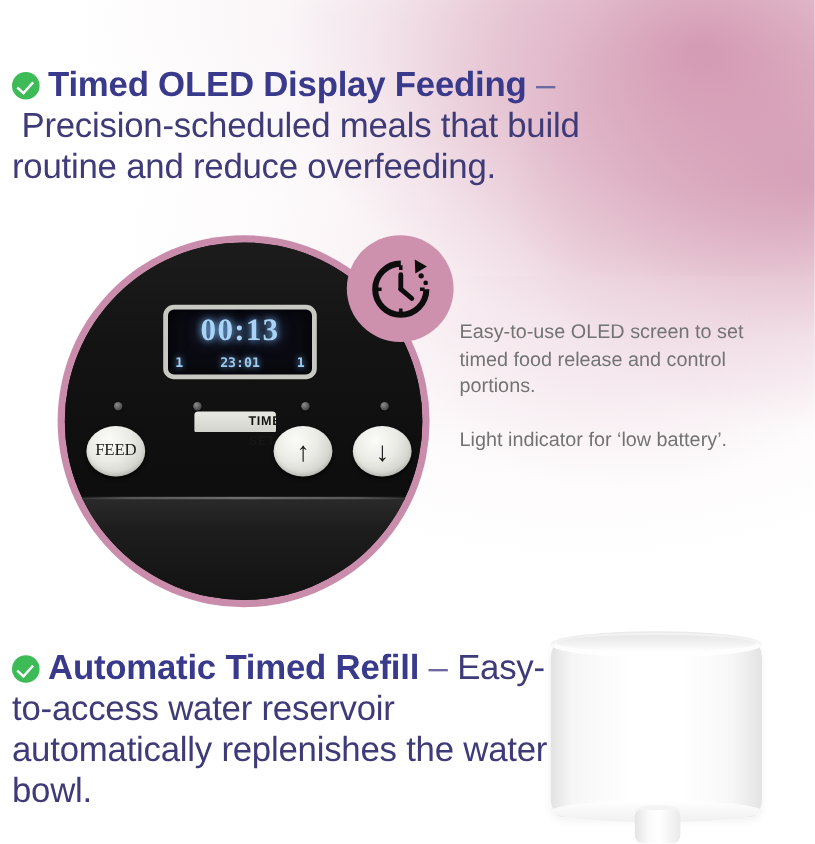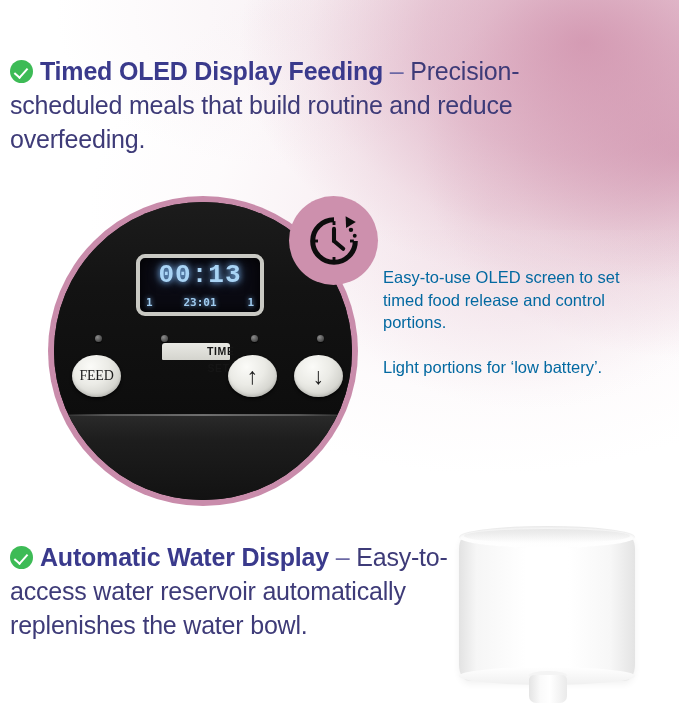--- a/index.html
+++ b/index.html
@@ -33,21 +33,21 @@
     position: absolute;
     left: 300px; top: 230px; width: 379px; height: 260px;
     background: radial-gradient(ellipse 260px 170px at 60% 20%, rgba(236,214,224,0.40) 0%, rgba(255,255,255,0) 75%);
     pointer-events: none;
   }
 
   
   .feature-block { position: absolute; }
 
   .headline {
-    font-size: 25px;
+    font-size: 29px;
     line-height: 34px;
     color: #3c3b7e;
     letter-spacing: -0.2px;
   }
   .headline .kicker {
     font-weight: bold;
     color: #3a3a8c;
   }
   .headline .dash { color: #6b68a4; font-weight: normal; }
   .headline .body { color: #3e3b78; font-weight: normal; }
@@ -70,21 +70,21 @@
     border: solid #ffffff;
     border-width: 0 2.6px 2.6px 0;
     transform: rotate(42deg);
   }
 
   
   #notes-column {
     position: absolute;
     left: 383px; top: 266px;
     width: 250px;
-    color: #0369a1;
+    color: #737373;
     font-size: 16.5px;
     line-height: 22.5px;
   }
   #notes-column p { margin-bottom: 22px; }
   #notes-column p:last-child { margin-bottom: 0; }
 
   
   #feeder-photo {
     position: absolute;
     left: 48px; top: 196px;
@@ -129,21 +129,21 @@
     border-radius: 9px;
     background: #0a0a12;
     border: 4px solid #c9c9c3;
     box-shadow: inset 0 0 14px rgba(0,0,0,0.9);
     overflow: hidden;
   }
   #oled-main {
     position: absolute;
     left: 0; right: 0; top: 2px;
     text-align: center;
-    font-family: Liberation Mono, monospace;
+    font-family: Liberation Serif, serif;
     font-size: 26px;
     font-weight: bold;
     letter-spacing: 1px;
     color: #a9d4f5;
     text-shadow: 0 0 6px rgba(130,190,250,0.95), 0 0 12px rgba(110,170,240,0.6);
   }
   #oled-sub {
     position: absolute;
     left: 6px; right: 6px; bottom: 3px;
     display: flex;
@@ -331,26 +331,26 @@
     <line x1="32" y1="32" x2="41.5" y2="40" stroke="#0d0d0d" stroke-width="4.2" stroke-linecap="round"></line>
     <line x1="32" y1="11.5" x2="32" y2="15.5" stroke="#0d0d0d" stroke-width="3"></line>
     <line x1="32" y1="48.5" x2="32" y2="52.5" stroke="#0d0d0d" stroke-width="3"></line>
     <line x1="11.5" y1="32" x2="15.5" y2="32" stroke="#0d0d0d" stroke-width="3"></line>
     <line x1="48.5" y1="32" x2="52.5" y2="32" stroke="#0d0d0d" stroke-width="3"></line>
   </svg>
 </div>
 
 <div id="notes-column">
   <p>Easy-to-use OLED screen to set timed food release and control portions.</p>
-  <p>Light portions for ‘low battery’.</p>
+  <p>Light indicator for ‘low battery’.</p>
 </div>
 
 <div class="feature-block" style="left:10px; top:540px; width:455px;">
   <div class="headline">
-    <span class="check-badge"></span><span class="kicker">Automatic Water Display</span><span class="dash">&nbsp;</span><span class="dash">–</span><span class="body">&nbsp;</span><span class="body">Easy-to-access water reservoir automatically replenishes the water bowl.</span>
+    <span class="check-badge"></span><span class="kicker">Automatic Timed Refill</span><span class="dash">&nbsp;</span><span class="dash">–</span><span class="body">&nbsp;</span><span class="body">Easy-to-access water reservoir automatically replenishes the water bowl.</span>
   </div>
 </div>
 
 <div id="reservoir-photo">
   <div id="reservoir-body"></div>
   <div id="reservoir-top"></div>
   <div id="reservoir-rim"></div>
   <div id="reservoir-base"></div>
   <div id="reservoir-spout-top"></div>
   <div id="reservoir-spout"></div>

